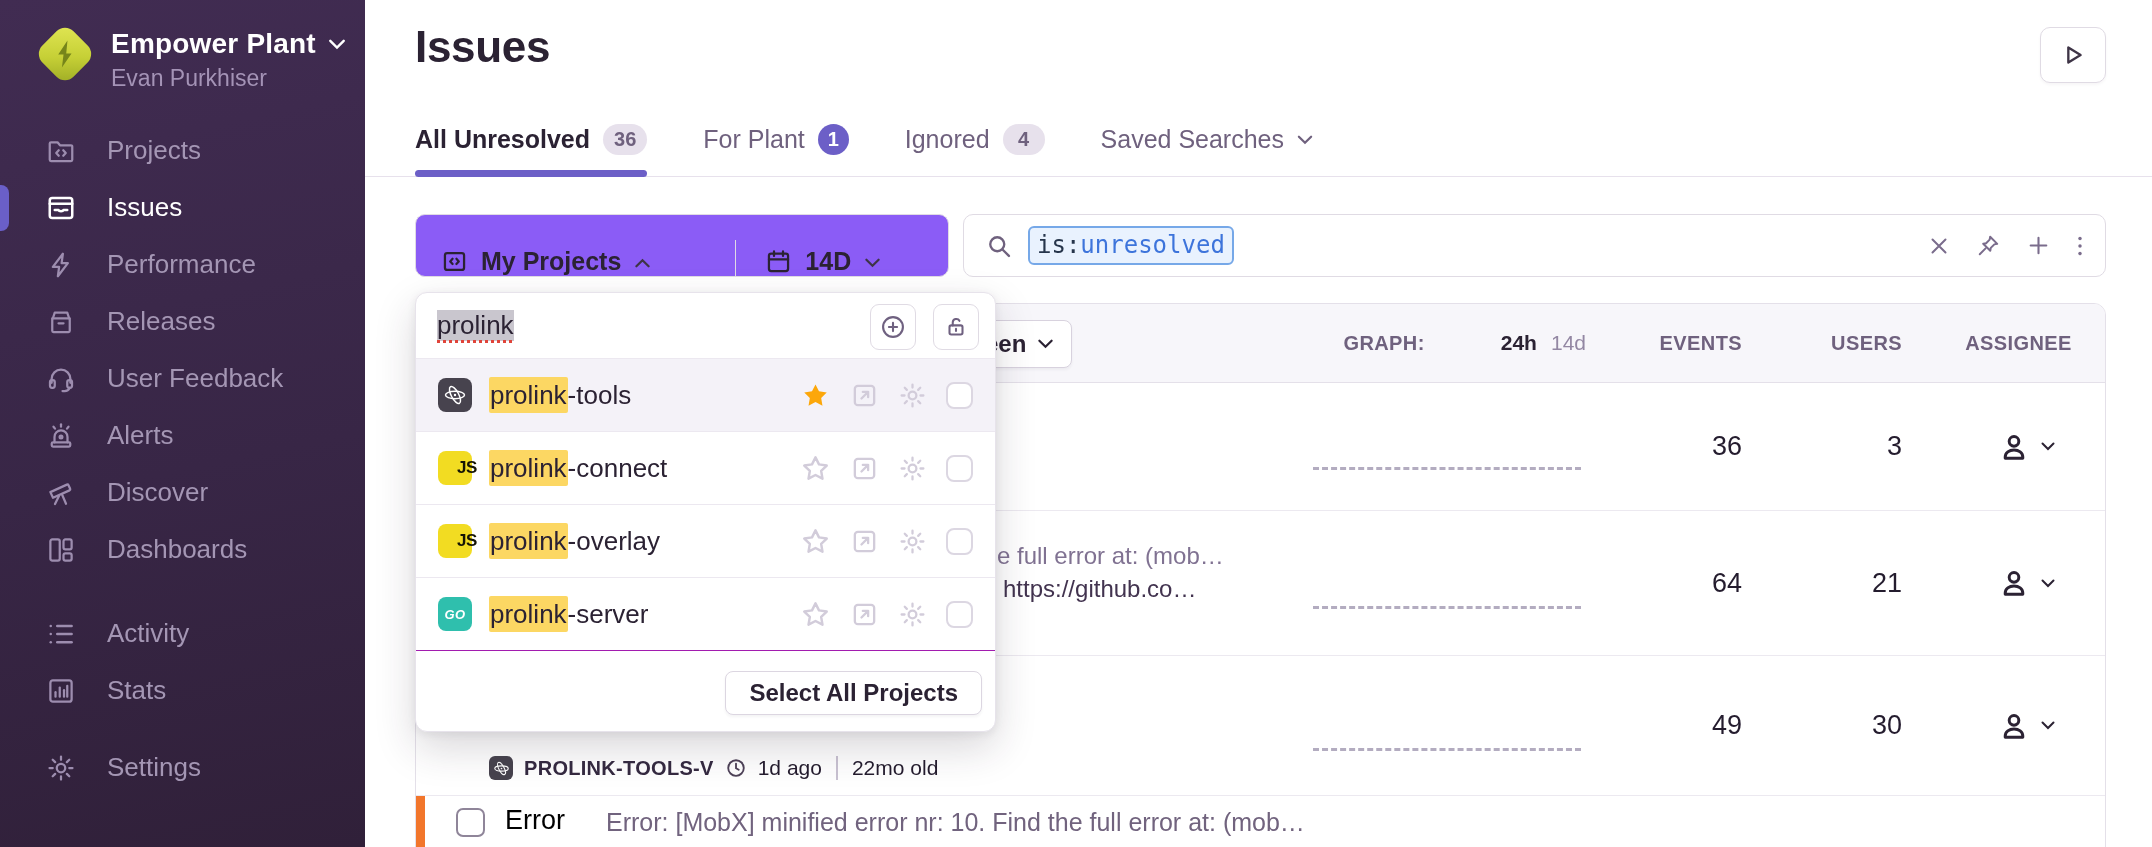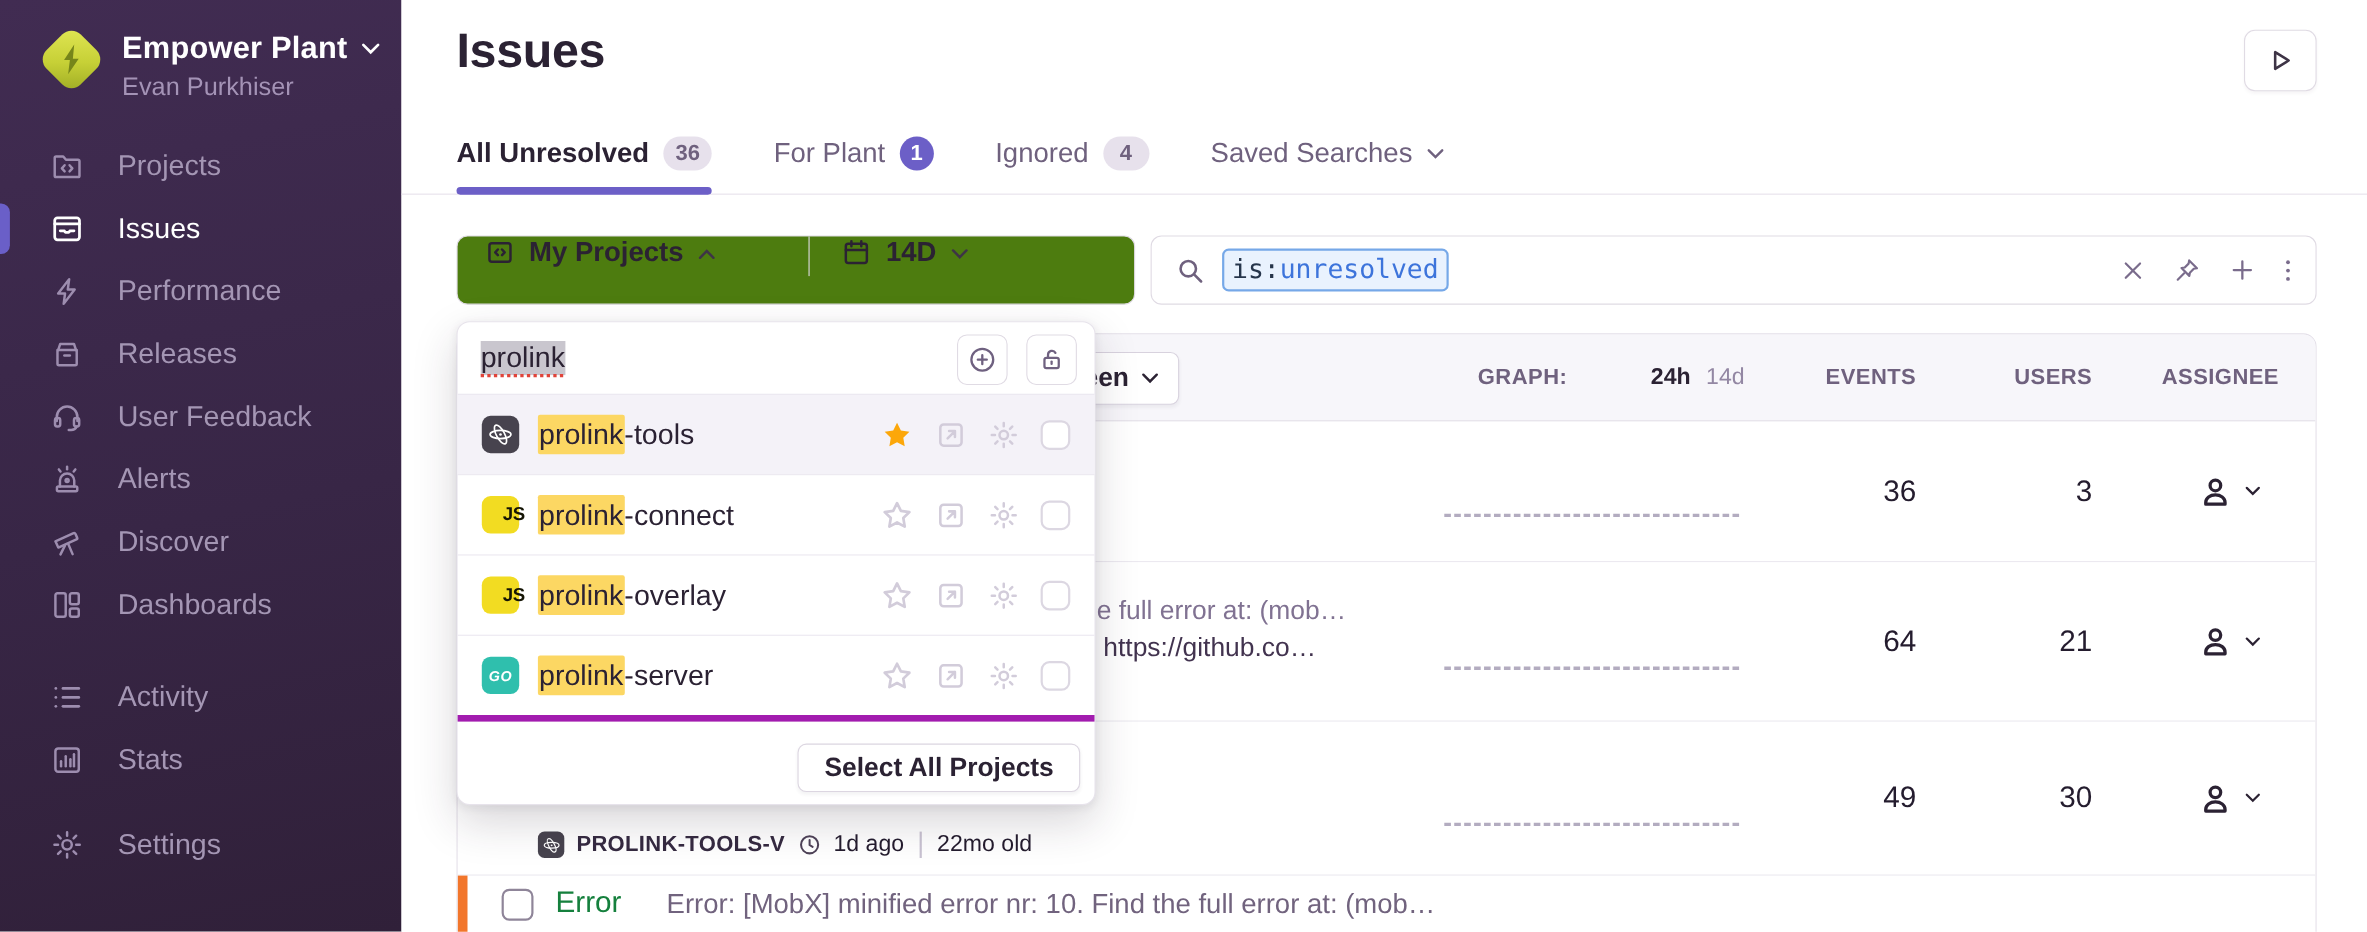--- a/index.html
+++ b/index.html
@@ -62,22 +62,22 @@
   .badge-pill {
     min-width:42px; height:31px; padding:0 11px; border-radius:16px; background:#E7E1EC;
     color:#6F617E; font-size:20px; font-weight:600; display:flex; align-items:center; justify-content:center;
   }
   .badge-solid { background:#6C5FC7; color:#fff; min-width:31px; padding:0 6px; }
   .tab .chev { color:#6F617E; margin-top:2px; }
 
   
   .filter-row { position:absolute; left:50px; right:46px; top:214px; height:63px; display:flex; gap:14px; }
   .filter-group {
-    width:617px; height:63px; background:#4d7c0f; border:1px solid #E0DBE4; border-radius:10px;
-    display:flex; align-items:flex-start; padding:0 25px;
+    width:534px; height:63px; background:#8b5cf6; border:1px solid #E0DBE4; border-radius:10px;
+    display:flex; align-items:flex-end; padding:0 25px;
   }
   .filter-btn { display:flex; align-items:center; gap:13px; font-size:25px; font-weight:700; color:#2B2233; cursor:pointer; }
   .filter-btn .chev { color:#3E3446; margin-top:3px; }
   .fg-spacer { width:55px; }
   .fg-divider { width:1px; height:36px; background:#E0DBE4; margin:0 29px; }
 
   .search-bar {
     flex:1; height:63px; background:#fff; border:1px solid #E0DBE4; border-radius:10px;
     display:flex; align-items:center; padding:0 21px; cursor:text;
   }
@@ -118,21 +118,21 @@
   .assignee { display:flex; align-items:center; justify-content:center; gap:10px; padding-left:30px; color:#2B2233; cursor:pointer; }
   .frag-title { position:absolute; left:581px; top:31px; font-size:24px; color:#807292; white-space:nowrap; }
   .frag-culprit { position:absolute; left:587px; top:64px; font-size:24px; color:#42334F; font-weight:500; white-space:nowrap; }
   .row-meta { position:absolute; left:73px; bottom:15px; display:flex; align-items:center; gap:11px; }
   .meta-proj { font-size:20px; font-weight:600; color:#352A41; letter-spacing:.3px; }
   .meta-clock { color:#4E4258; }
   .meta-time { font-size:21px; color:#241C2E; font-weight:500; }
   .meta-div { width:2px; height:24px; background:#C9C2D2; margin:0 3px; }
   .level-bar { position:absolute; left:0; top:0; bottom:0; width:9px; background:#F2762B; }
   .row-check { position:absolute; left:40px; top:12px; width:29px; height:29px; border:2px solid #8F8599; border-radius:7px; background:#fff; cursor:pointer; }
-  .error-link { position:absolute; left:89px; top:9px; font-size:27px; color:#15803d; font-weight:500; cursor:pointer; }
+  .error-link { position:absolute; left:89px; top:9px; font-size:27px; color:#000000; font-weight:500; cursor:pointer; }
   .error-msg { position:absolute; left:190px; top:12px; font-size:25px; color:#71637E; white-space:nowrap; }
 
   
   .dropdown {
     position:absolute; left:50px; top:292px; width:581px; height:440px; background:#fff;
     border:1px solid #E7E3EB; border-radius:12px; z-index:30;
     box-shadow:0 16px 40px rgba(43,34,51,.18), 0 2px 8px rgba(43,34,51,.08);
   }
   .dd-search { height:65px; display:flex; align-items:center; padding:0 21px; position:relative; cursor:text; }
   .dd-query {
@@ -149,21 +149,21 @@
   .plat { width:34px; height:34px; border-radius:8px; display:flex; align-items:center; justify-content:center; flex:none; }
   .plat-electron { background:#47434E; }
   .plat-js { background:#F2DC22; color:#151505; font-weight:800; font-size:17px; letter-spacing:-.5px;padding-left:24px; }
   .plat-go { background:#2FBFAD; color:#fff; font-weight:800; font-size:13px; font-style:italic; letter-spacing:.5px;text-align:right; }
   .dd-name { font-size:26px; color:#2B2233; white-space:nowrap; }
   .dd-name .hl { background:#FCD763; border-radius:2px; padding:3px 1px; }
   .dd-actions { margin-left:auto; display:flex; align-items:center; gap:19px; }
   .dd-actions > * { cursor:pointer; }
   .icon-dim { color:#D2CCDA; }
   .dd-check { width:27px; height:27px; border:2px solid #DCD7E2; border-radius:8px; background:#fff; }
-  .dd-footer { height:79px; border-top:6px solid #a21caf; position:relative; }
+  .dd-footer { height:79px; border-top:1px solid #a21caf; position:relative; }
   .select-all-btn {
     position:absolute; right:13px; top:20px; height:44px; padding:0 23px; background:#fff;
     border:1px solid #DCD6E1; border-radius:8px; font-size:24px; font-weight:700; color:#2B2233;
     display:flex; align-items:center; box-shadow:0 2px 3px rgba(43,34,51,.05); cursor:pointer;
     font-family:"Liberation Sans","DejaVu Sans",sans-serif;
   }
 </style>
 </head>
 <body>
 

